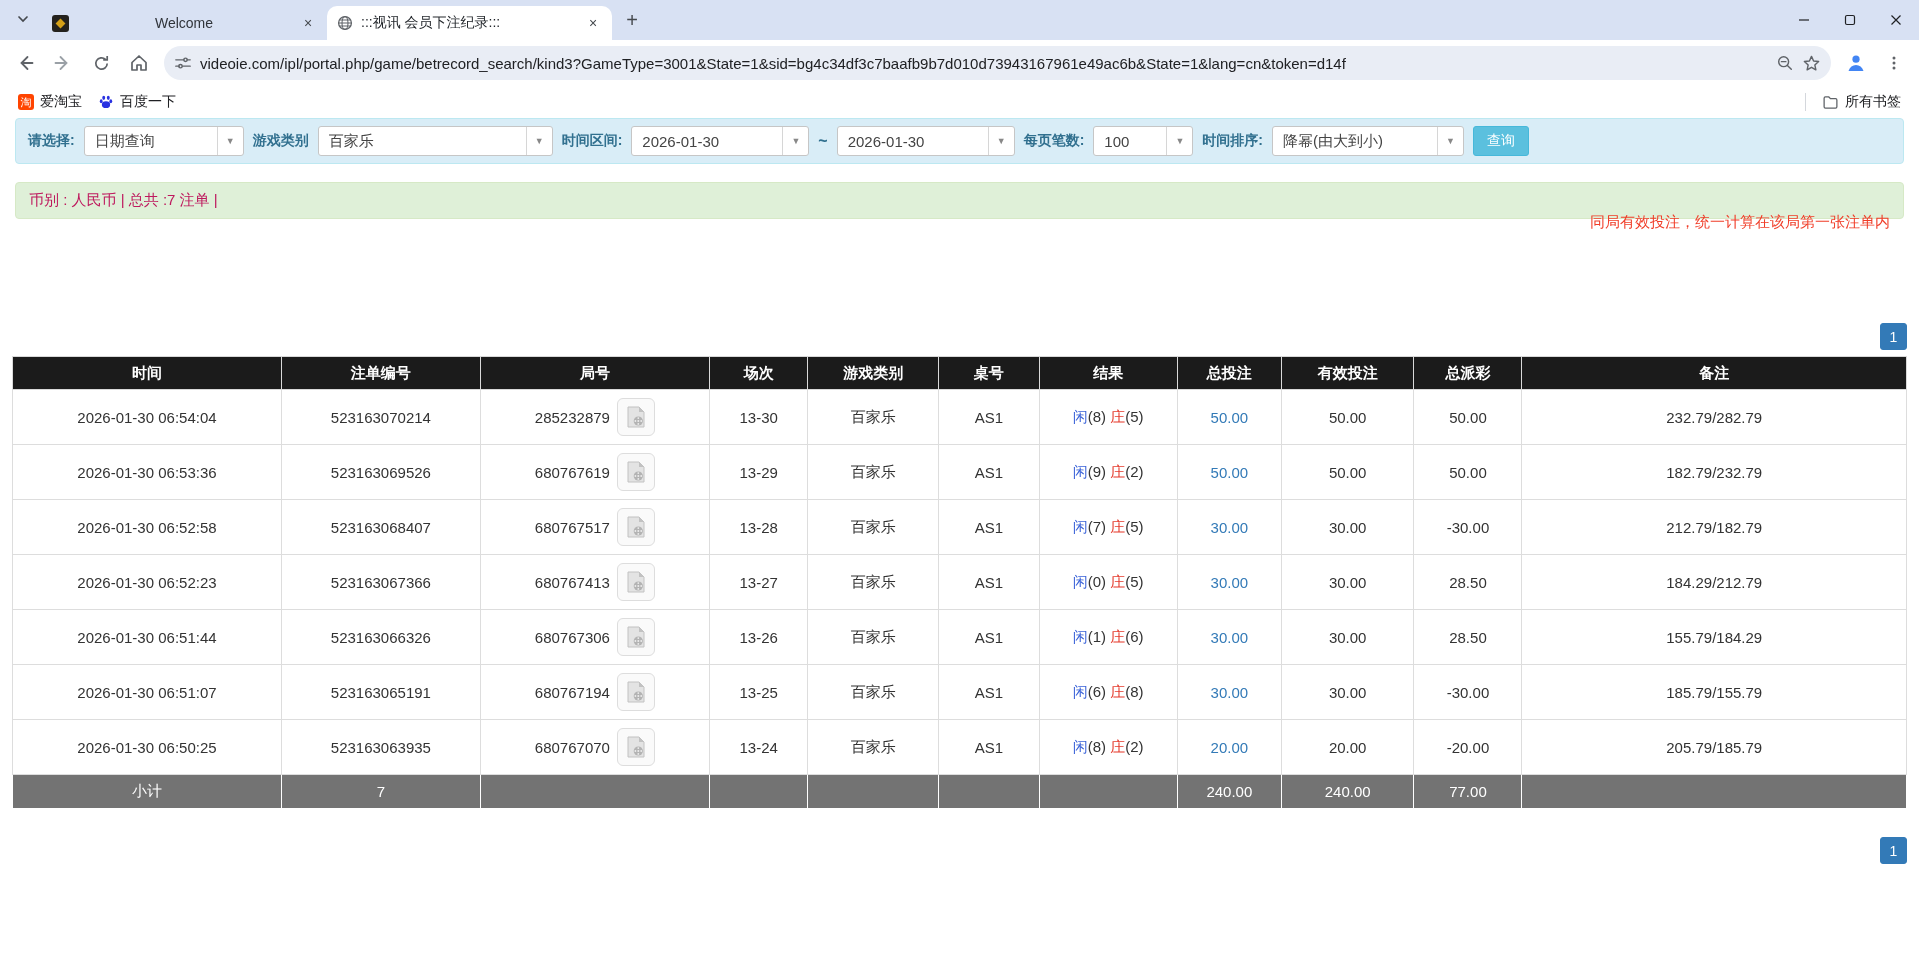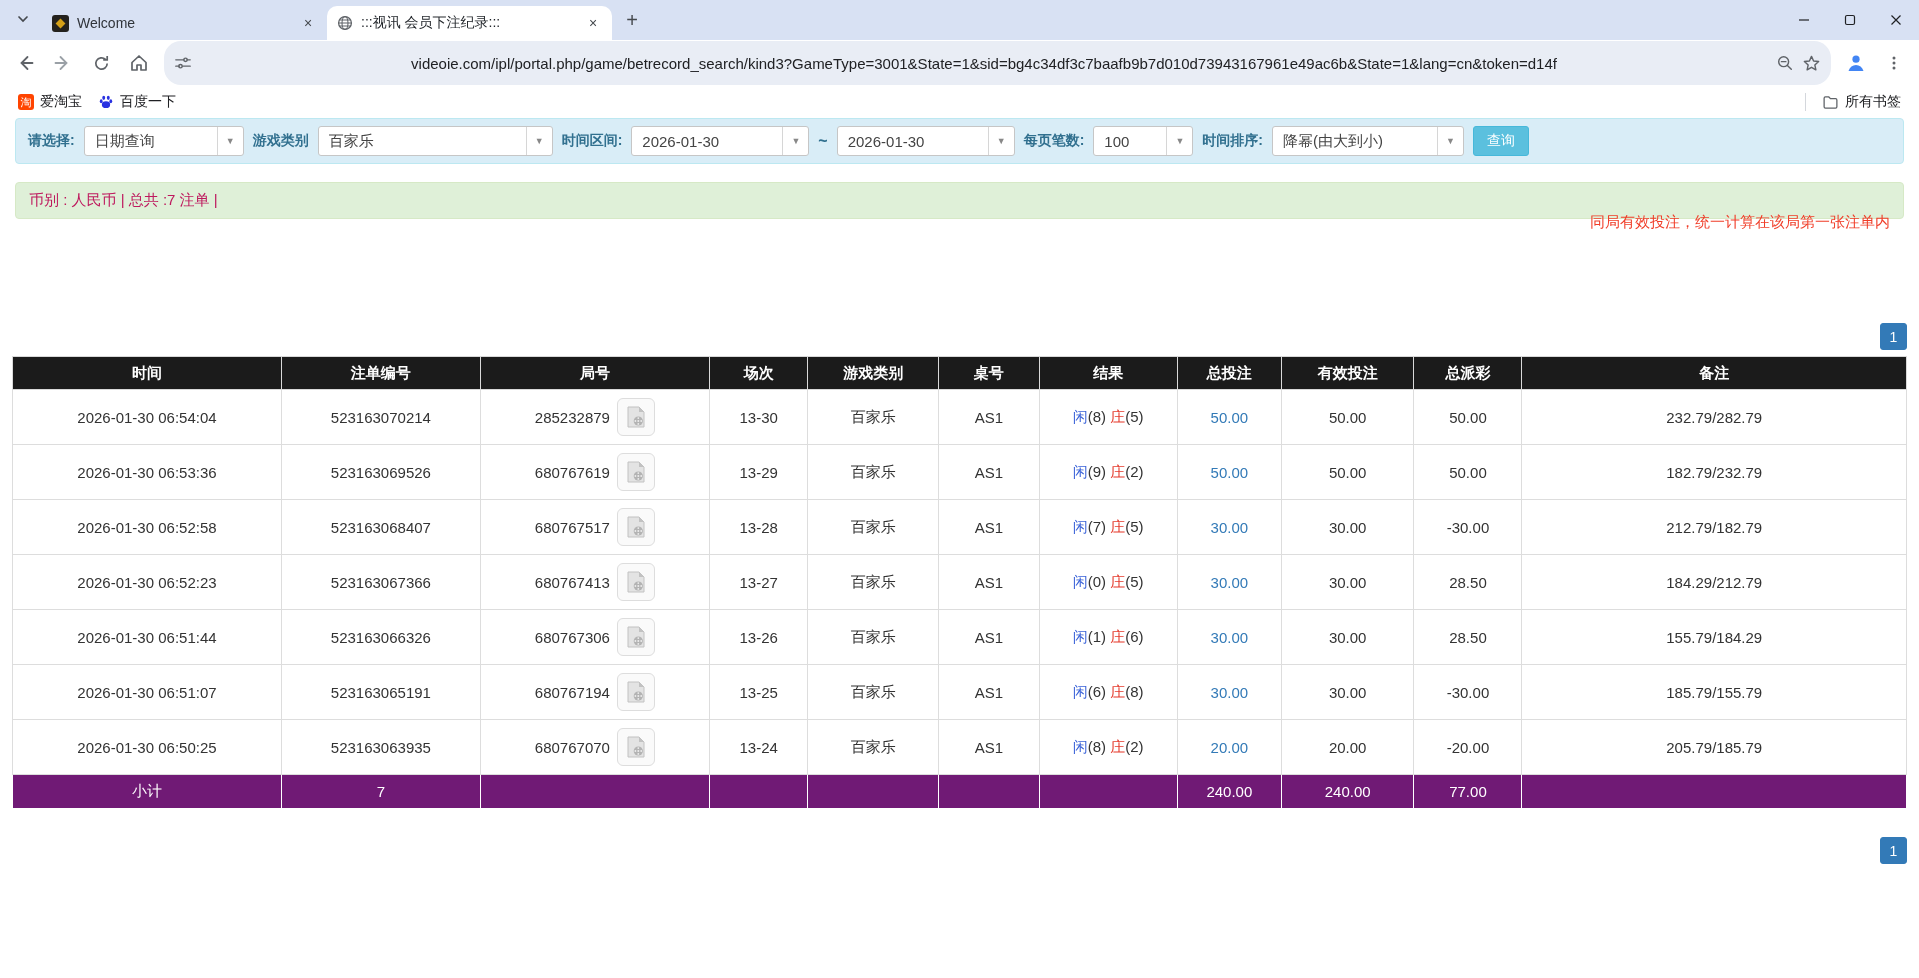--- a/index.html
+++ b/index.html
@@ -5,38 +5,38 @@
   * { box-sizing: border-box; margin: 0; padding: 0; }
   html,body { width:1919px; height:978px; overflow:hidden; background:#fff;
     font-family:"Liberation Sans","DejaVu Sans",sans-serif; }
 
   
   .tabstrip { height:40px; background:#d8e1f3; display:flex; align-items:flex-end; position:relative; }
   .tab-search { width:30px; height:30px; margin:5px 4px 5px 8px; border:none; background:transparent;
     border-radius:50%; display:flex; align-items:center; justify-content:center; align-self:center; cursor:pointer; }
   .tab { display:flex; align-items:center; gap:8px; width:285px; height:34px; padding:0 10px;
     font-size:14px; color:#1f2328; border-radius:10px 10px 0 0; position:relative; }
-  .tab.inactive { color:#30343a; }
+  .tab.inactive { color:#30343a;text-align:center; }
   .tab.active { background:#fff; }
   .tab .tab-title { flex:1; overflow:hidden; white-space:nowrap; text-overflow:ellipsis; }
   .tab .tab-close { width:18px; height:18px; border-radius:50%; display:flex; align-items:center;
     justify-content:center; font-size:14px; color:#45494e; cursor:pointer; }
   .fav-welcome { width:17px; height:17px; background:#24221d; border-radius:3px; position:relative; flex:0 0 auto; }
   .fav-welcome::after { content:""; position:absolute; left:5px; top:5px; width:7px; height:7px;
     background:#d4a017; transform:rotate(45deg); }
   .newtab-btn { width:28px; height:28px; margin:0 0 6px 6px; border:none; background:transparent; font-size:20px;
     color:#45494e; border-radius:50%; cursor:pointer; }
   .win-controls { position:absolute; right:0; top:0; height:40px; display:flex; }
   .win-btn { width:46px; height:40px; display:flex; align-items:center; justify-content:center; cursor:pointer; }
 
   .toolbar { height:46px; background:#fff; display:flex; align-items:center; padding:0 8px; gap:4px; }
   .nav-btn { width:34px; height:34px; border:none; background:transparent; border-radius:50%;
     display:flex; align-items:center; justify-content:center; cursor:pointer; }
-  .omnibox { flex:1; height:44px; background:#e9edf5; border-radius:17px; display:flex; align-items:center;
-    padding:0 10px; margin:0 4px; gap:8px; min-width:0;text-align:center; }
+  .omnibox { flex:1; height:34px; background:#e9edf5; border-radius:17px; display:flex; align-items:center;
+    padding:0 10px; margin:0 4px; gap:8px; min-width:0; }
   .omnibox .url { flex:1; font-size:15px; color:#202124; white-space:nowrap; overflow:hidden; }
   .avatar-btn { width:34px; height:34px; border:none; background:transparent; border-radius:50%;
     display:flex; align-items:center; justify-content:center; cursor:pointer; }
 
   .bookmarks { height:32px; background:#fff; display:flex; align-items:center; padding:0 10px; font-size:14px;
     color:#202124; }
   .bm-item { display:flex; align-items:center; gap:6px; padding:3px 8px; border-radius:8px; cursor:pointer; }
   .bm-spacer { flex:1; }
   .bm-divider { width:1px; height:18px; background:#d4d7dc; margin:0 8px; }
   .tb-icon { width:16px; height:16px; background:#ff4400; border-radius:3px; color:#fff; font-size:11px;
@@ -75,21 +75,21 @@
     border:1px solid #d9d9d9; text-align:center; }
   .bets td { border:1px solid #ddd; height:55px; text-align:center; font-size:15px; color:#333; }
   .round-wrap { display:inline-flex; align-items:center; gap:7px; }
   .video-btn { width:38px; height:38px; background:#fafafa; border:1px solid #ddd; border-radius:6px;
     display:inline-flex; align-items:center; justify-content:center; cursor:pointer; }
   .res-p { color:#3b63d8; }
   .res-b { color:#e5392b; }
   .res-n { color:#333; }
   .bet-link { color:#337ab7; text-decoration:none; cursor:pointer; }
   .neg { color:#ff0000; }
-  .sum-row td { background:#701a75; color:#fff; border:1px solid #fff; height:34px; font-size:15px; }
+  .sum-row td { background:#737373; color:#fff; border:1px solid #fff; height:34px; font-size:15px; }
 </style>
 </head>
 <body>
 
 <div>
   <div class="tabstrip">
     <button class="tab-search">
       <span>
         <svg width="14" height="14" viewBox="0 0 14 14">
             <path d="M3 5l4 4 4-4" fill="none" stroke="#45494e" stroke-width="1.7" stroke-linecap="round"></path>

